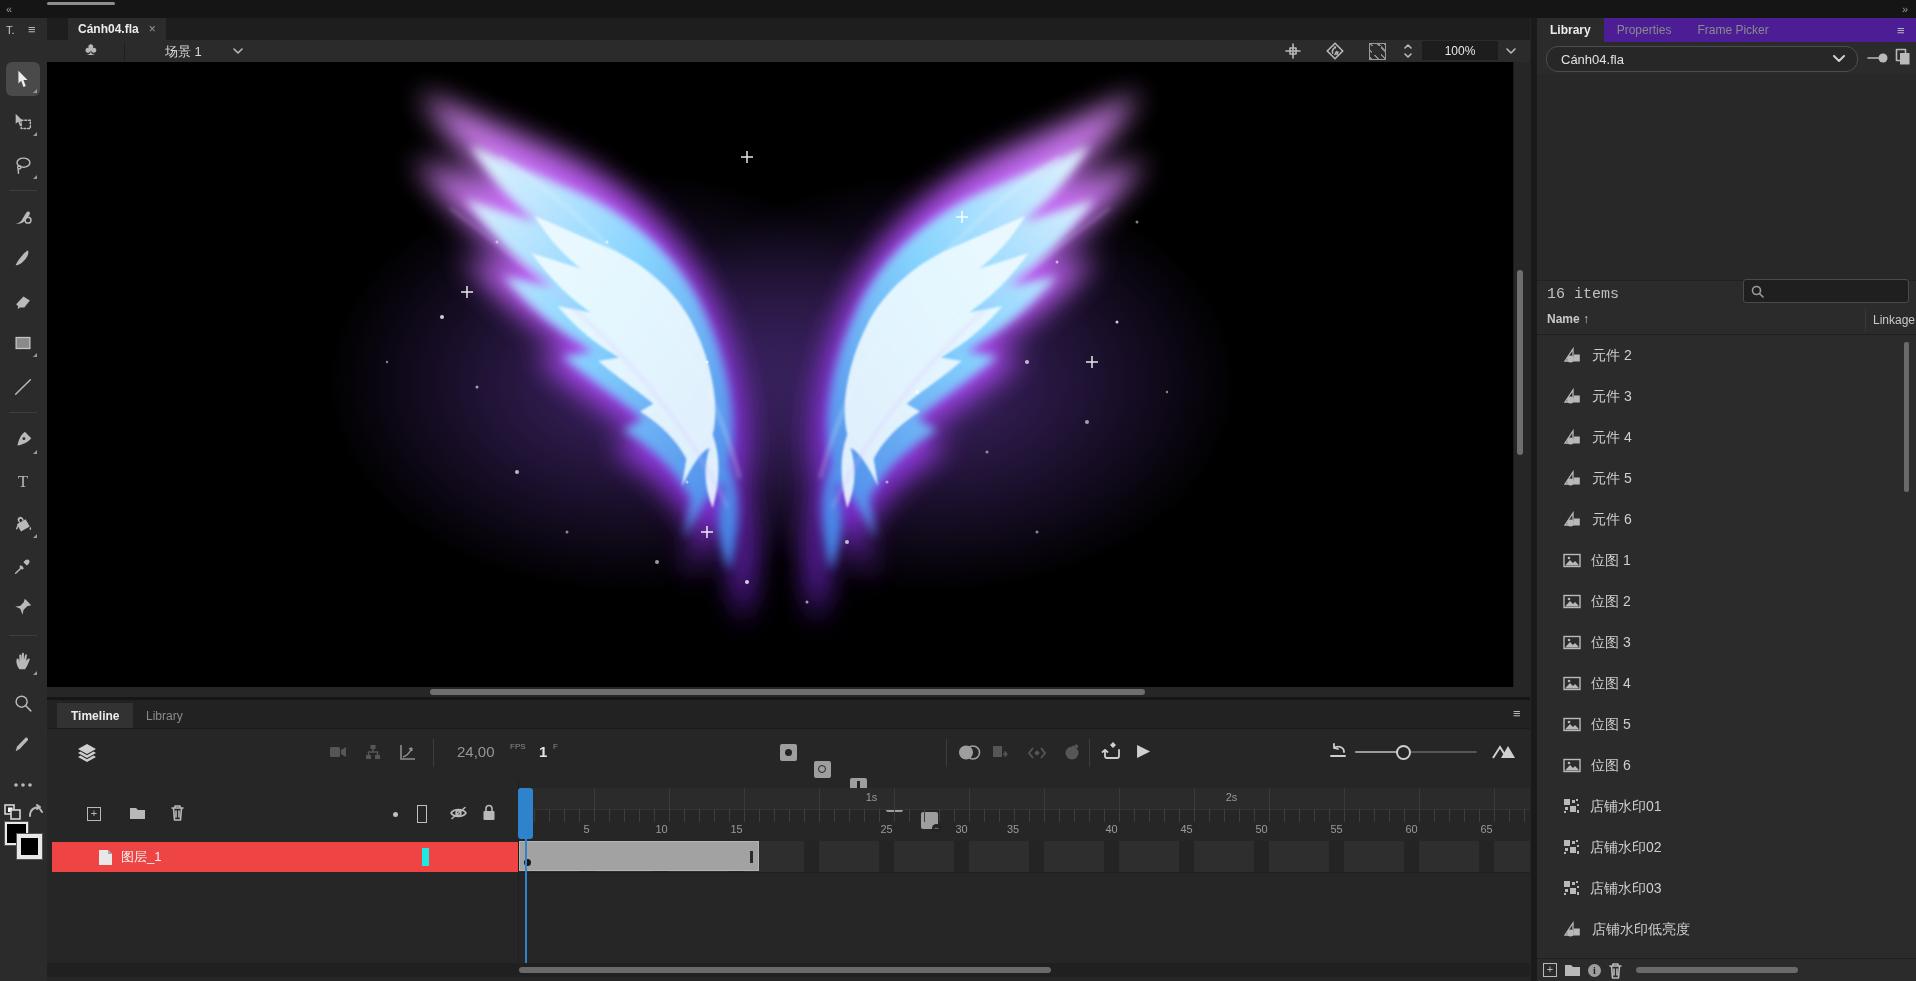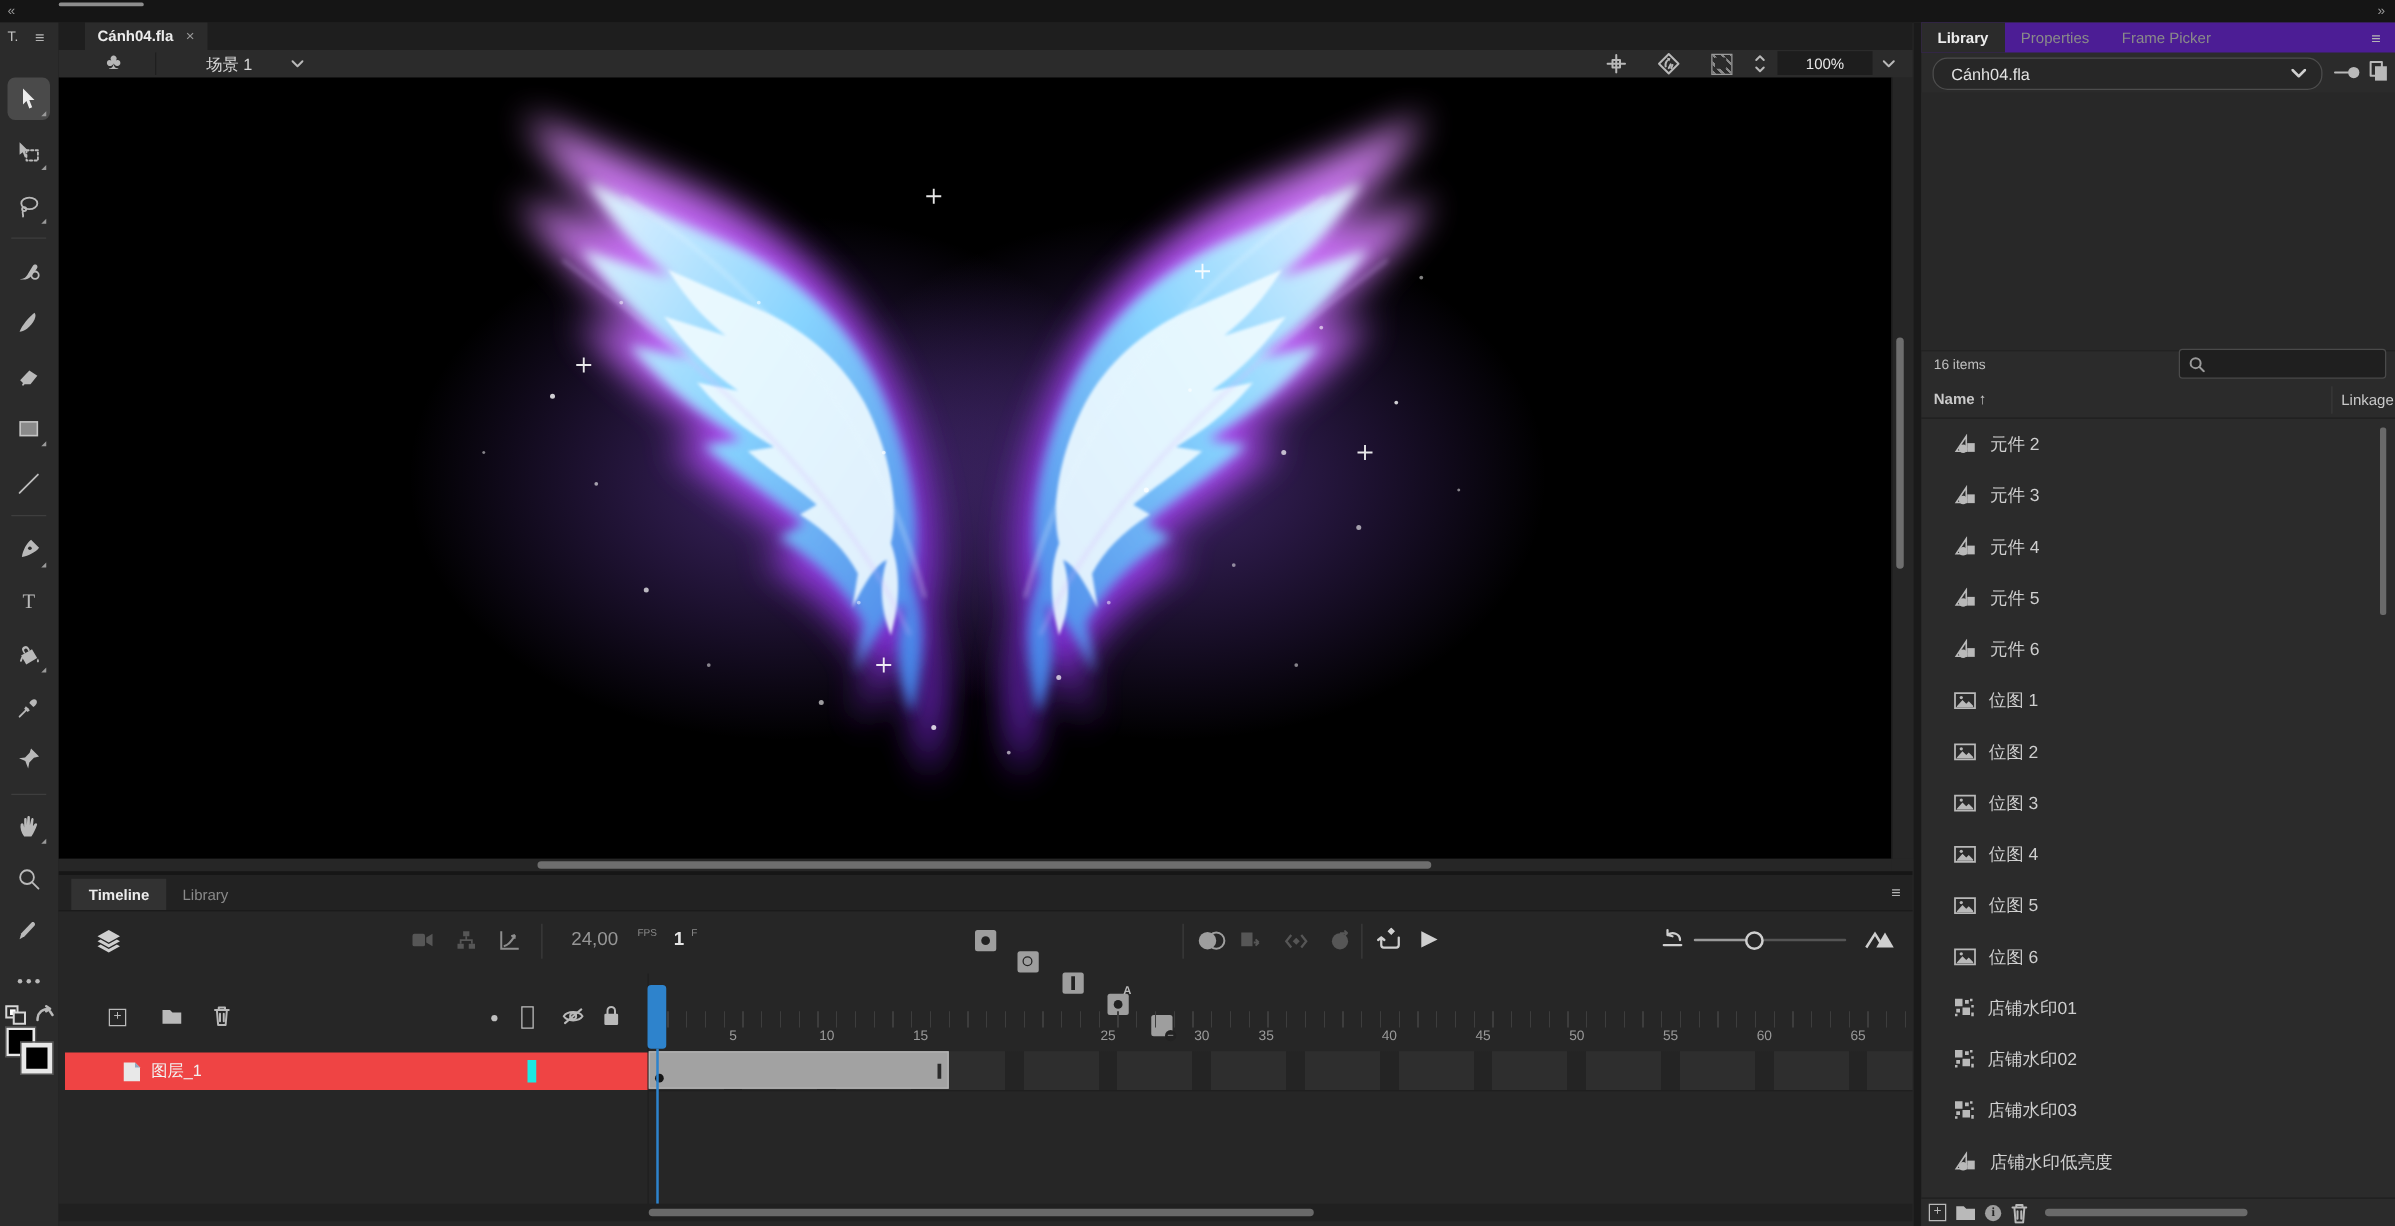--- a/index.html
+++ b/index.html
@@ -85,21 +85,21 @@
   
   .lib{left:1537px;top:18px;width:379px;height:963px;background:#2b2b2b;border-left:6px solid #1a1a1a;margin-left:-6px;}
   .lib-tabs{left:0;top:0;width:379px;height:24px;background:#4c1d95;display:flex;}
   .lib-tab{height:24px;display:flex;align-items:center;padding:0 13px;font-size:12px;color:#8a8a8a;}
   .lib-tab.active{background:#2b2b2b;color:#ececec;font-weight:bold;}
   .lib-menu{left:360px;top:5px;font-size:13px;color:#b5b5b5;}
   .docselect{left:9px;top:28px;width:310px;height:24px;border:1px solid #4d4d4d;border-radius:12px;background:#272727;
              display:flex;align-items:center;}
   .docselect .t{font-size:13px;color:#e2e2e2;margin-left:14px;flex:1;}
   .preview{left:0;top:56px;width:379px;height:206px;background:#282828;border-bottom:1px solid #222;}
-  .items-count{left:10px;top:268px;font-size:11px;color:#c0c0c0;}
+  .items-count{left:10px;top:268px;font-size:15px;color:#c0c0c0;font-family:Liberation Mono, monospace;}
   .searchbox{left:206px;top:261px;width:164px;height:22px;background:#1f1f1f;border:1px solid #4a4a4a;border-radius:3px;
              display:flex;align-items:center;}
   .cols{left:0;top:288px;width:379px;height:28px;border-bottom:1px solid #1f1f1f;}
   .col-name{left:10px;top:6px;font-size:12px;color:#c9c9c9;font-weight:bold;}
   .col-div{left:328px;top:3px;width:1px;height:22px;background:#3a3a3a;}
   .col-link{left:336px;top:7px;font-size:12px;color:#c9c9c9;}
   .lib-list{left:0;top:317px;width:379px;height:641px;overflow:hidden;}
   .lib-row{position:relative;height:41px;display:flex;align-items:center;padding-left:26px;}
   .lib-row .lib-name{font-size:14px;color:#cfcfcf;margin-left:10px;}
   .lib-scroll{left:367px;top:324px;width:5px;height:150px;background:#6a6a6a;border-radius:2px;}
@@ -499,20 +499,24 @@
       <svg style="margin-left:46px;" width="15" height="17" viewBox="0 0 15 17">
         <path fill="#e8e8e8" d="M1,1 h9 l4,4 v11 H1 Z"></path>
           <path fill="#8fa9c0" d="M10,1 l4,4 h-4 Z"></path>
         </svg>
       <span class="nm">图层_1</span>
       <div class="outline-swatch"></div>
     </div>
     <div class="abs col-sep"></div>
 
     <div class="abs frames">
+      <div class="abs sec-band" id="sec-band">
+          <span class="sec-lab" style="left: 337.5px;">1s</span>
+          <span class="sec-lab" style="left: 697.5px;">2s</span>
+        </div>
       <div class="abs tick-band"></div>
       <div class="abs num-band" id="num-band">
           <span class="rnum" style="left: 54.5px;">5</span>
           <span class="rnum" style="left: 129.5px;">10</span>
           <span class="rnum" style="left: 204.5px;">15</span>
           <span class="rnum" style="left: 279.5px; margin-top: 25px;">20</span>
           <span class="rnum" style="left: 354.5px;">25</span>
           <span class="rnum" style="left: 429.5px;">30</span>
           <span class="rnum" style="left: 481px;">35</span>
           <span class="rnum" style="left: 579.5px;">40</span>

